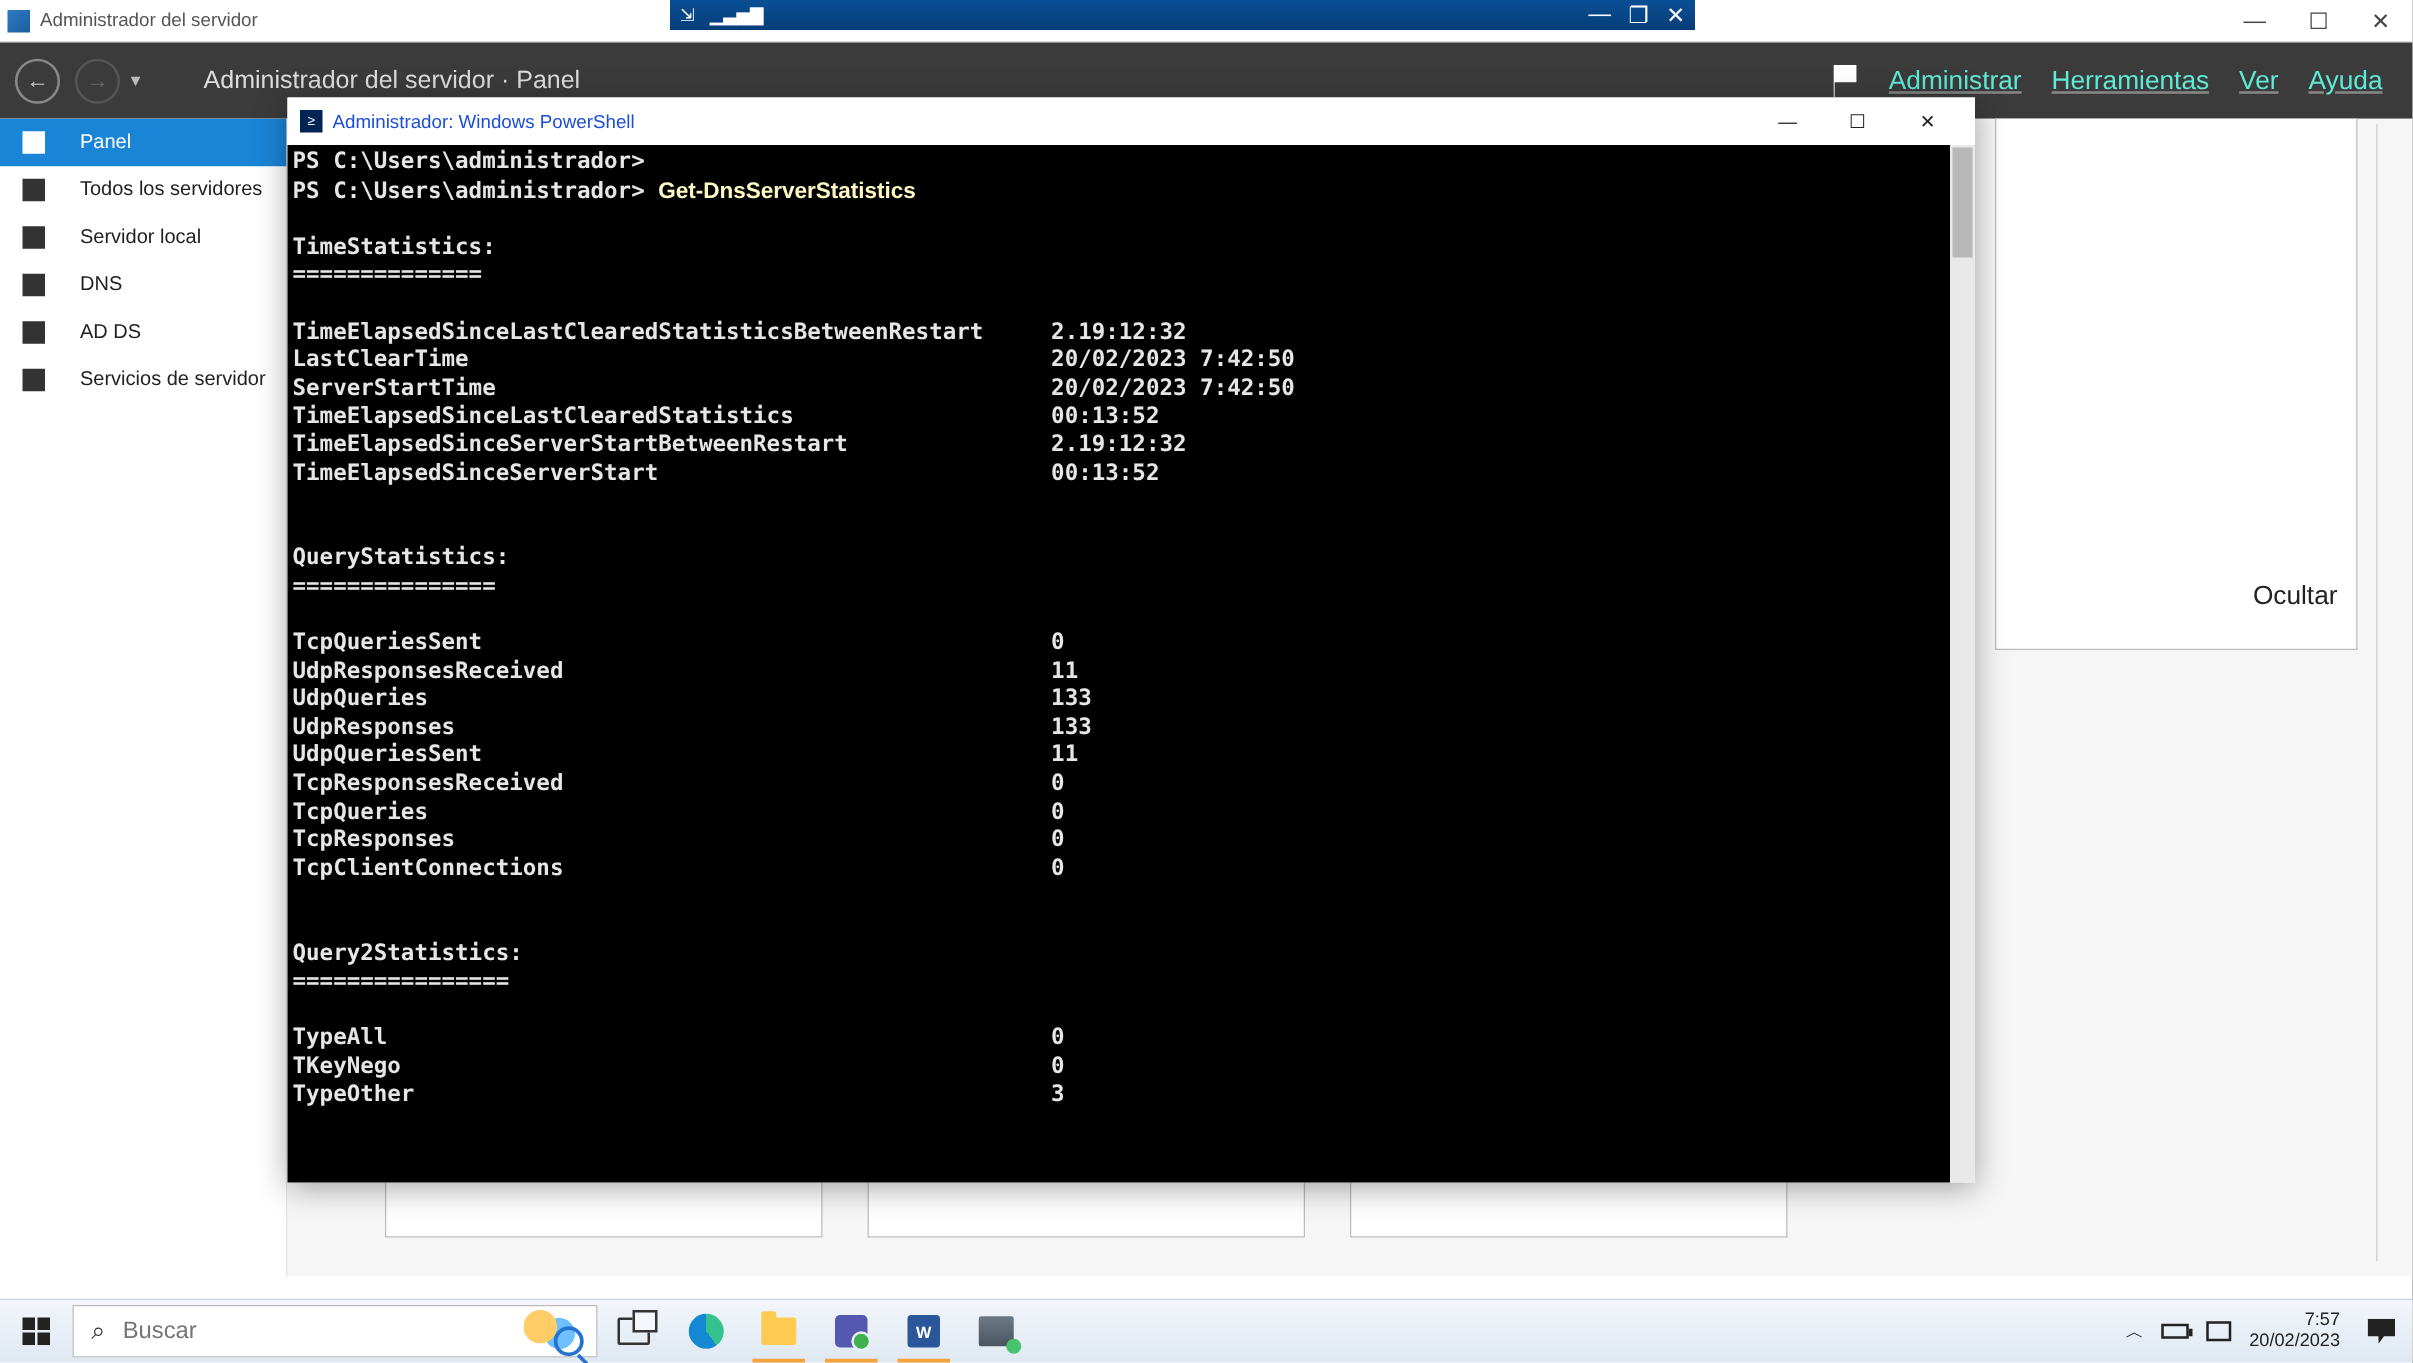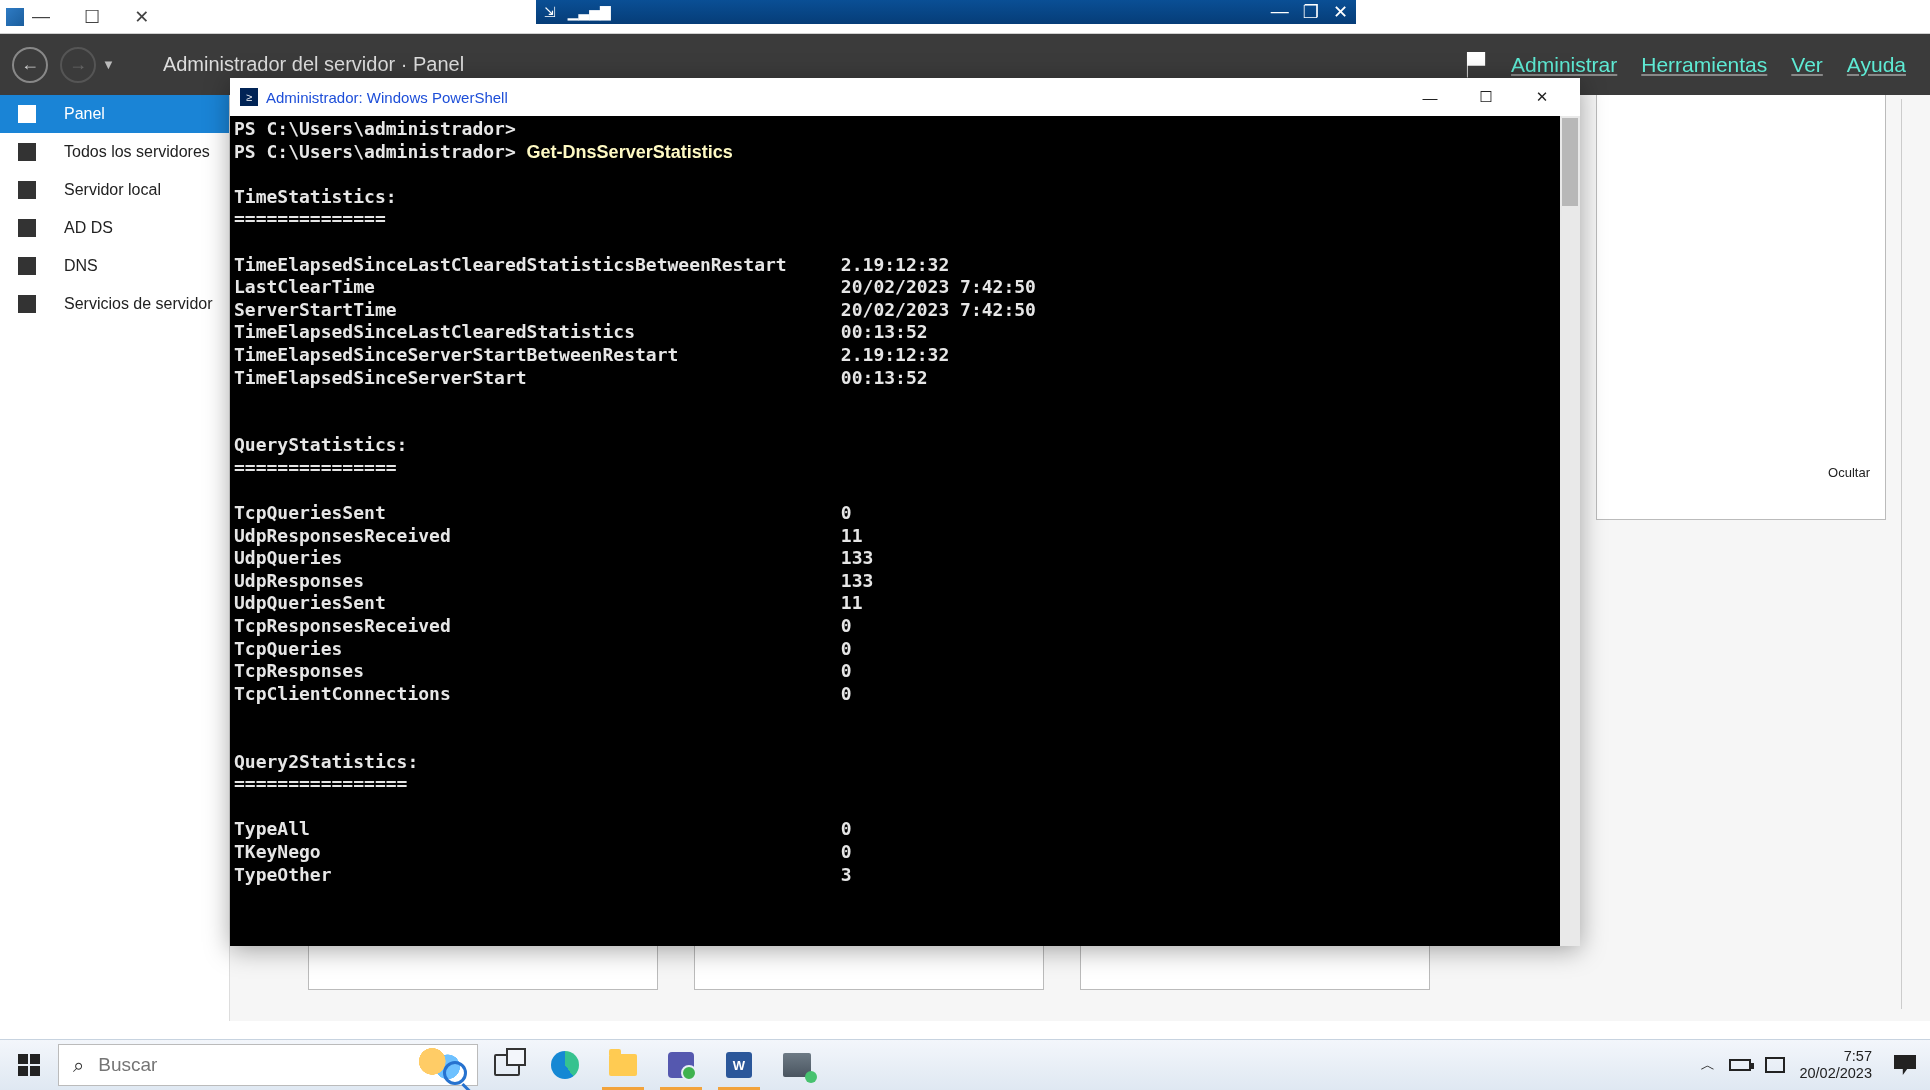--- a/index.html
+++ b/index.html
@@ -24,21 +24,21 @@
 
 .sm-body { display: flex; height: 926px; }
 .sm-sidebar { width: 230px; background: #fff; border-right: 1px solid #ddd; }
 .sm-sideitem { height: 38px; display: flex; align-items: center; padding-left: 18px; gap: 28px; font-size: 16px; color: #222; }
 .sm-sideitem.sel { background: #1a84d6; color: #fff; }
 .sm-sideicon { width: 18px; height: 18px; background: #333; }
 .sm-sideitem.sel .sm-sideicon { background: #fff; }
 .sm-main { flex: 1; position: relative; background: #f6f6f6; }
 .sm-panelboxes { display:flex; gap: 36px; position:absolute; left: 78px; top: 840px; }
 .sm-panelbox { width: 350px; height: 55px; border: 1px solid #bbb; background: #fff; }
-.sm-ocultar { position:absolute; right: 60px; top: 370px; font-size: 13px; color: #222; }
+.sm-ocultar { position:absolute; right: 60px; top: 370px; font-size: 21px; color: #222; }
 .sm-rightborder { position:absolute; right:28px; top:4px; width:10px; height:910px; border-right:1px solid #ccc;}
 .sm-panelright { position:absolute; right:44px; top:0; width:290px; height:425px; border:1px solid #bbb; border-top:none; background:#fff;}
 
 
 .rdp-bar { position: absolute; left: 536px; top: 0; height: 24px; width: 820px; background: linear-gradient(#0a4f95,#063d78); display:flex; align-items:center; padding: 0 8px; gap: 12px; }
 .rdp-bar .pin { color:#fff; font-size:14px;}
 .rdp-bar .sig { color:#fff; font-size:14px;}
 .rdp-ctrl { margin-left:auto; display:flex; gap:14px; color:#fff; font-size:18px; }
 
 
@@ -84,20 +84,21 @@
 .tb-tray .bat::after{content:"";position:absolute;right:-5px;top:2px;width:3px;height:6px;background:#222;}
 .tb-tray .net { width:20px;height:16px;border:2px solid #222;}
 .tb-clock { text-align:right; font-size:14.5px; color:#222; line-height:17px; padding-right:8px;}
 .tb-notify { width:22px;height:20px; background:#222; clip-path: polygon(0 0,100% 0,100% 70%,60% 70%,40% 100%,40% 70%,0 70%); margin-right:8px;}
 </style>
 </head>
 <body>
 
 <div class="sm-titlebar">
   <div class="sm-icon"></div>
+  <div class="sm-title">Administrador del servidor</div>
   <div class="sm-syscontrols">
     <span>—</span>
     <span>☐</span>
     <span>✕</span>
   </div>
 </div>
 
 <div class="rdp-bar">
   <span class="pin">⇲</span>
   <span class="sig">▁▃▅▇</span>
@@ -129,25 +130,25 @@
     <div class="sm-sideitem">
         <div class="sm-sideicon"></div>
         <span>Todos los servidores</span>
       </div>
     <div class="sm-sideitem">
         <div class="sm-sideicon"></div>
         <span>Servidor local</span>
       </div>
     <div class="sm-sideitem">
         <div class="sm-sideicon"></div>
+        <span>DNS</span>
+      </div>
+    <div class="sm-sideitem">
+        <div class="sm-sideicon"></div>
         <span>AD DS</span>
-      </div>
-    <div class="sm-sideitem">
-        <div class="sm-sideicon"></div>
-        <span>DNS</span>
       </div>
     <div class="sm-sideitem">
         <div class="sm-sideicon"></div>
         <span>Servicios de servidor</span>
       </div>
   </div>
   <div class="sm-main">
     <div class="sm-panelright"></div>
     <div class="sm-ocultar">Ocultar</div>
     <div class="sm-panelboxes">

